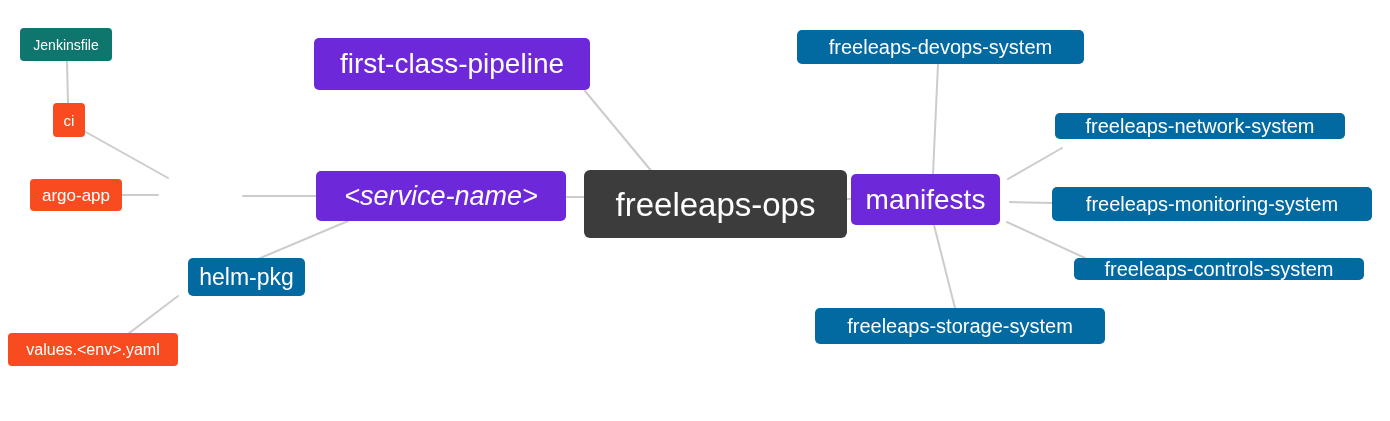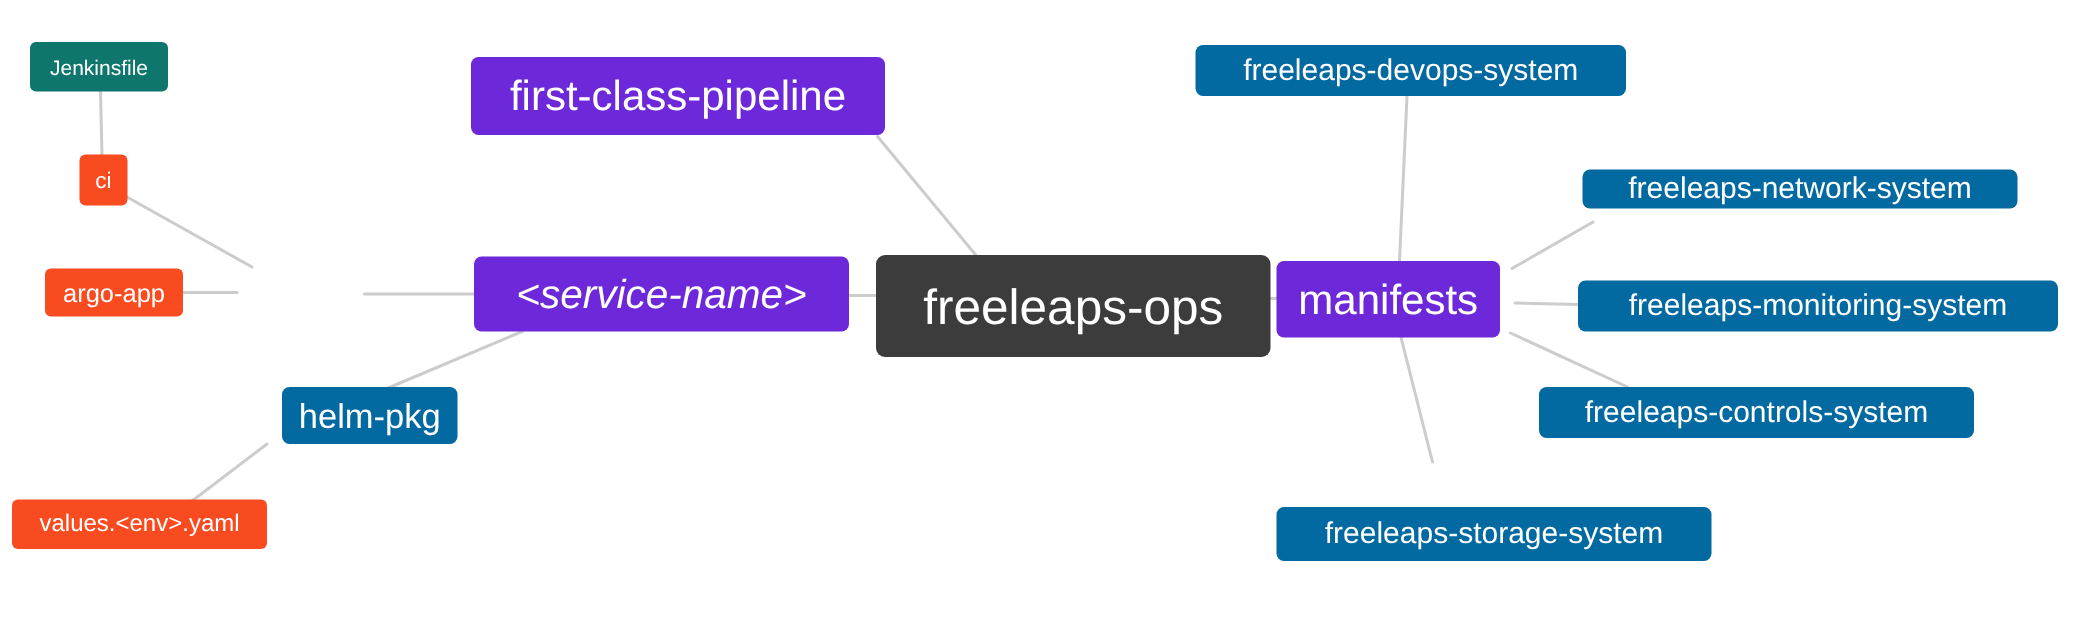--- a/index.html
+++ b/index.html
@@ -46,22 +46,22 @@
   #n-env                  { left: 158px;  top: 177px; width: 85px;  height: 38px; font-size: 21px; }
   #n-helm-pkg             { left: 148px;  top: 258px; width: 117px; height: 38px; font-size: 23px; margin-left: 40px; }
   #n-values-env-yaml      { left: 8px;    top: 333px; width: 170px; height: 33px; font-size: 16px; border-radius: 4px; }
   #n-first-class-pipeline { left: 314px;  top: 38px;  width: 276px; height: 52px; font-size: 28px; }
   #n-service-name         { left: 316px;  top: 171px; width: 250px; height: 50px; font-size: 27px; font-style: italic; }
   #n-freeleaps-ops        { left: 584px;  top: 170px; width: 263px; height: 68px; font-size: 33px; border-radius: 6px; }
   #n-manifests            { left: 851px;  top: 174px; width: 149px; height: 51px; font-size: 28px; }
   #n-devops-system        { left: 797px;  top: 30px;  width: 287px; height: 34px; font-size: 20px; }
   #n-network-system       { left: 1055px; top: 113px; width: 290px; height: 26px; font-size: 20px; }
   #n-monitoring-system    { left: 1052px; top: 187px; width: 320px; height: 34px; font-size: 20px; }
-  #n-controls-system      { left: 1026px; top: 258px; width: 290px; height: 34px; font-size: 20px; }
-  #n-storage-system       { left: 851px;  top: 308px; width: 290px; height: 36px; font-size: 20px; margin-top: 30px; }
+  #n-controls-system      { left: 1074px; top: 258px; width: 290px; height: 22px; font-size: 20px; }
+  #n-storage-system       { left: 815px;  top: 308px; width: 290px; height: 36px; font-size: 20px; }
 </style>
 </head>
 <body>
 
 <div class="canvas">
 
   <svg class="edges" viewBox="0 0 1390 421" xmlns="http://www.w3.org/2000/svg">
     <line x1="67" y1="61" x2="68" y2="104"></line>
     <line x1="84" y1="131" x2="168" y2="178"></line>
     <line x1="122" y1="195" x2="158" y2="195"></line>

